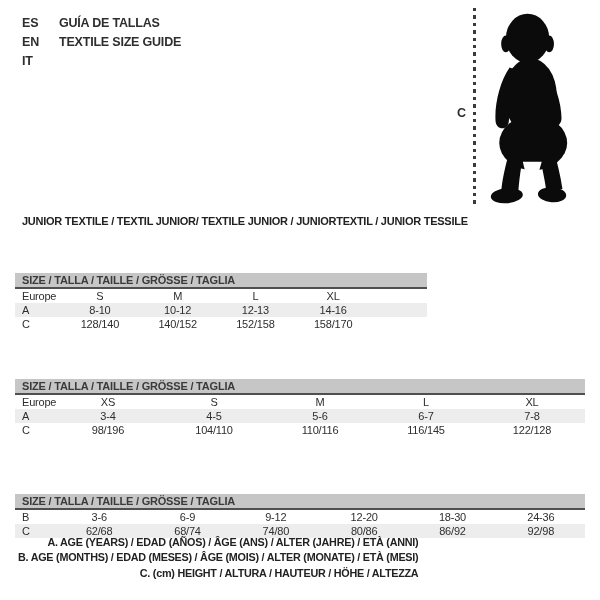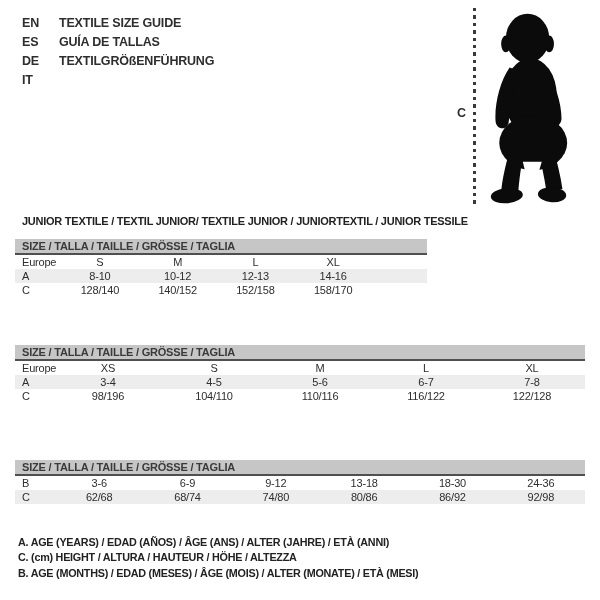--- a/index.html
+++ b/index.html
@@ -32,58 +32,54 @@
   .sec-title {
     position: absolute; left: 22px; font-weight: bold; font-size: 11px;
     letter-spacing: -0.25px; white-space: nowrap; color: #222;
   }
   .t1-title { top: 215px; text-align: center; }
   .t2-title { top: 320px; }
   .t3-title { top: 424px; line-height: 15.2px; }
   .subscript { font-size: 7.5px; vertical-align: -2px; letter-spacing: -0.2px; }
 
   
-  .table { position: absolute; left: 15px; }
+  .table { position: absolute; left: 15px; margin-top: 34px; }
   .t1 { top: 239px; width: 412px; }
   .t2 { top: 345px; width: 570px; }
   .t3 { top: 460px; width: 570px; }
   .size-bar {
     background: #c6c6c6; border-bottom: 2px solid #4f4f4f;
     font-weight: bold; font-size: 11px; color: #3a3a3a;
     height: 16px; line-height: 14px; padding: 0 7px; letter-spacing: -0.2px;
     white-space: nowrap; overflow: hidden;
   }
   .trow { display: flex; align-items: center; height: 14px; font-size: 11px; letter-spacing: -0.2px; }
   .trow.shade { background: #ededed; }
   .tlabel { flex: none; width: 46px; padding-left: 7px; }
   .t2 .tlabel, .t3 .tlabel { width: 40px; }
   .tcell { flex: 1; text-align: center; }
   .t1 .trow { padding-right: 55px; }
 
   
   .notes { position: absolute; left: 18px; top: 535px; }
-  .note { font-weight: bold; font-size: 10.8px; line-height: 15.3px; letter-spacing: -0.25px; white-space: nowrap; color: #222; }
+  .note { font-weight: bold; font-size: 10.8px; line-height: 15.3px; letter-spacing: -0.25px; white-space: nowrap; color: #222; text-align: right; }
 </style>
 </head>
 <body>
 
 <div class="canvas">
 
   <div class="lang-list">
     <div class="lang-row">
-      <span class="lang-code">EN</span>
-      <span class="lang-label">TEXTILE SIZE GUIDE</span>
-    </div>
-    <div class="lang-row">
       <span class="lang-code">ES</span>
       <span class="lang-label">GUÍA DE TALLAS</span>
     </div>
     <div class="lang-row">
-      <span class="lang-code">DE</span>
-      <span class="lang-label">TEXTILGRÖßENFÜHRUNG</span>
+      <span class="lang-code">EN</span>
+      <span class="lang-label">TEXTILE SIZE GUIDE</span>
     </div>
     <div class="lang-row">
       <span class="lang-code">IT</span>
     </div>
   </div>
 
   <span class="c-label">C</span>
   <div class="dash-line"></div>
   <svg class="silhouette" viewBox="0 0 100 210" xmlns="http://www.w3.org/2000/svg" aria-hidden="true">
     <g fill="#0b0b0b">
@@ -144,46 +140,46 @@
       <span class="tcell">4-5</span>
       <span class="tcell">5-6</span>
       <span class="tcell">6-7</span>
       <span class="tcell">7-8</span>
     </div>
     <div class="trow">
       <span class="tlabel">C</span>
       <span class="tcell">98/196</span>
       <span class="tcell">104/110</span>
       <span class="tcell">110/116</span>
-      <span class="tcell">116/122</span>
+      <span class="tcell">116/145</span>
       <span class="tcell">122/128</span>
     </div>
   </div>
 
   <div class="table t3">
     <div class="size-bar">SIZE / TALLA / TAILLE / GRÖSSE / TAGLIA</div>
     <div class="trow">
       <span class="tlabel">B</span>
       <span class="tcell">3-6</span>
       <span class="tcell">6-9</span>
       <span class="tcell">9-12</span>
-      <span class="tcell">13-18</span>
+      <span class="tcell">12-20</span>
       <span class="tcell">18-30</span>
       <span class="tcell">24-36</span>
     </div>
     <div class="trow shade">
       <span class="tlabel">C</span>
       <span class="tcell">62/68</span>
       <span class="tcell">68/74</span>
       <span class="tcell">74/80</span>
       <span class="tcell">80/86</span>
       <span class="tcell">86/92</span>
       <span class="tcell">92/98</span>
     </div>
   </div>
 
   <div class="notes">
     <div class="note">A. AGE (YEARS) / EDAD (AÑOS) / ÂGE (ANS) / ALTER (JAHRE) / ETÀ (ANNI)</div>
+    <div class="note">B. AGE (MONTHS) / EDAD (MESES) / ÂGE (MOIS) / ALTER (MONATE) / ETÀ (MESI)</div>
     <div class="note">C. (cm) HEIGHT / ALTURA / HAUTEUR / HÖHE / ALTEZZA</div>
-    <div class="note">B. AGE (MONTHS) / EDAD (MESES) / ÂGE (MOIS) / ALTER (MONATE) / ETÀ (MESI)</div>
   </div>
 
 </div>
 
 </body></html>

